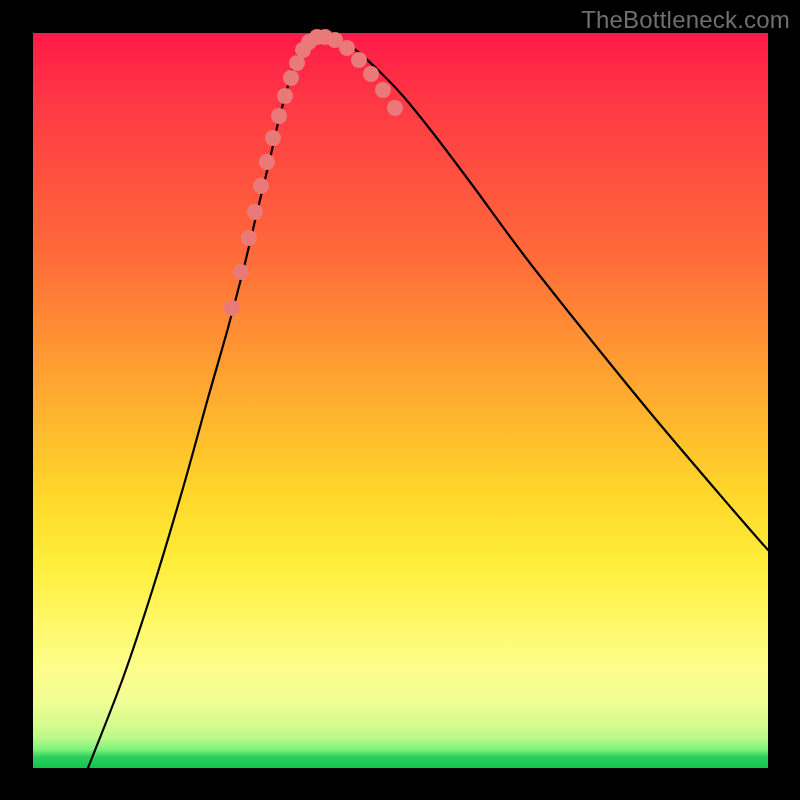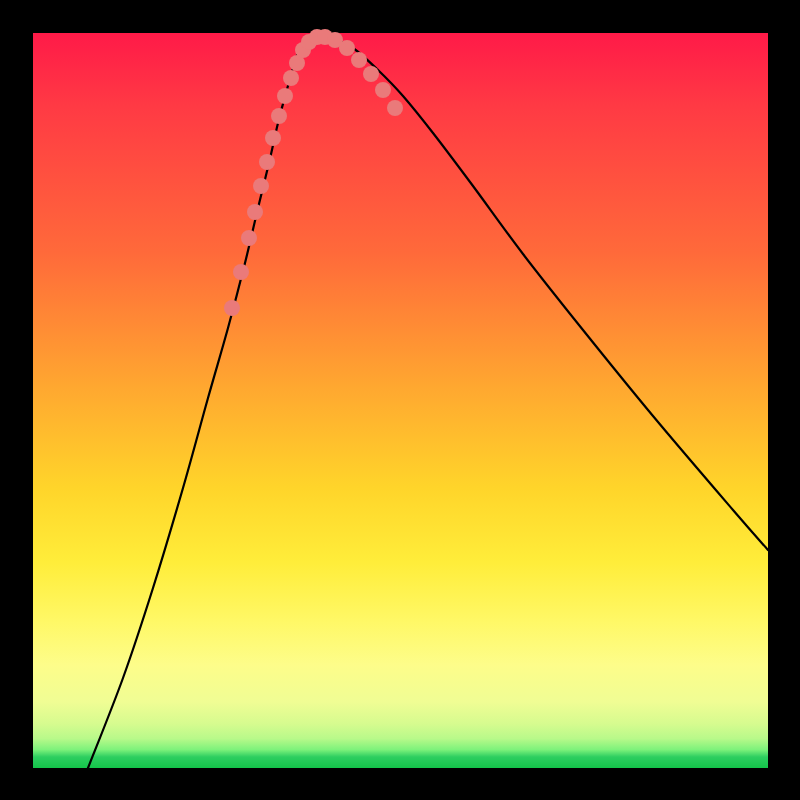--- a/index.html
+++ b/index.html
@@ -68,20 +68,21 @@
     stroke-linejoin: round;
   }
   .dots circle {
     fill: #ea7a7a;
   }
 </style>
 </head>
 <body>
 
 <div class="outer">
+  <div class="watermark">TheBottleneck.com</div>
   <div class="plot">
     <svg class="curve" viewBox="0 0 735 735">
       <path class="main" d="M 55 735 C 60.833333333333336 720, 79.16666666666667 675, 90 645 C 100.83333333333333 615, 110 586.6666666666666, 120 555 C 130 523.3333333333334, 140.83333333333334 486.6666666666667, 150 455 C 159.16666666666666 423.3333333333333, 167.5 391.6666666666667, 175 365 C 182.5 338.3333333333333, 188.83333333333334 317.5, 195 295 C 201.16666666666666 272.5, 207 250, 212 230 C 217 210, 221 191.66666666666666, 225 175 C 229 158.33333333333334, 232.66666666666666 144.16666666666666, 236 130 C 239.33333333333334 115.83333333333333, 242.16666666666666 101.66666666666667, 245 90 C 247.83333333333334 78.33333333333333, 250.5 69.16666666666667, 253 60 C 255.5 50.833333333333336, 258 41.666666666666664, 260 35 C 262 28.333333333333332, 263 24.166666666666668, 265 20 C 267 15.833333333333332, 268.6666666666667 12.666666666666666, 272 10 C 275.3333333333333 7.333333333333334, 280.3333333333333 4.666666666666667, 285 4 C 289.6666666666667 3.3333333333333335, 294.1666666666667 4.166666666666667, 300 6 C 305.8333333333333 7.833333333333333, 312.5 9.833333333333332, 320 15 C 327.5 20.166666666666668, 336.6666666666667 29, 345 37 C 353.3333333333333 45, 360.8333333333333 52.5, 370 63 C 379.1666666666667 73.5, 388.3333333333333 85, 400 100 C 411.6666666666667 115, 425 132.83333333333334, 440 153 C 455 173.16666666666666, 471.6666666666667 197, 490 221 C 508.3333333333333 245, 528.3333333333334 270, 550 297 C 571.6666666666666 324, 595 353, 620 383 C 645 413, 680.8333333333334 454.6666666666667, 700 477 C 719.1666666666666 499.3333333333333, 729.1666666666666 510.3333333333333, 735 517"></path>
       <g class="dots">
           <circle cx="199" cy="275" r="8"></circle>
           <circle cx="208" cy="239" r="8"></circle>
           <circle cx="216" cy="205" r="8"></circle>
           <circle cx="222" cy="179" r="8"></circle>
           <circle cx="228" cy="153" r="8"></circle>
           <circle cx="234" cy="129" r="8"></circle>

